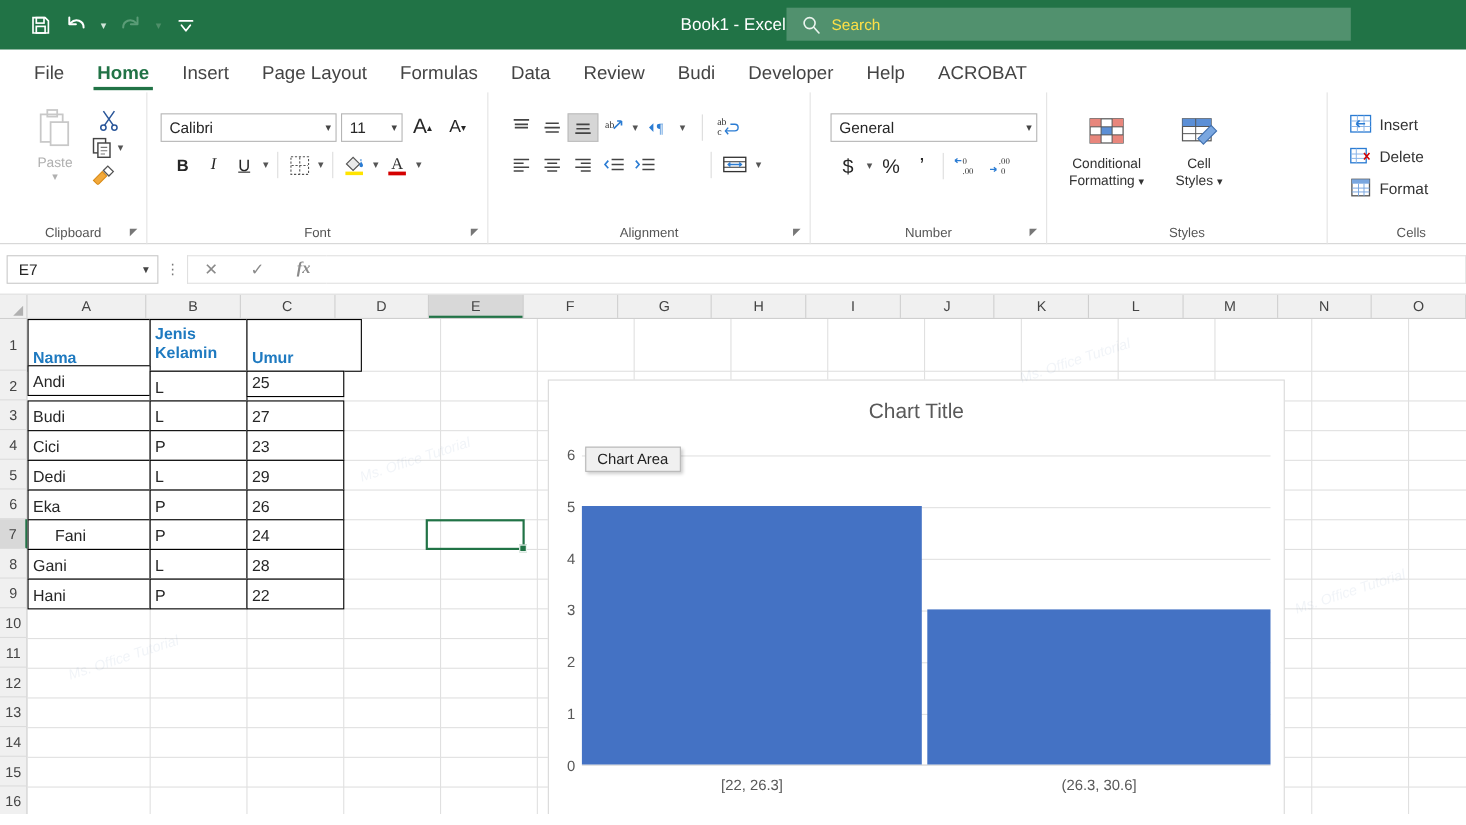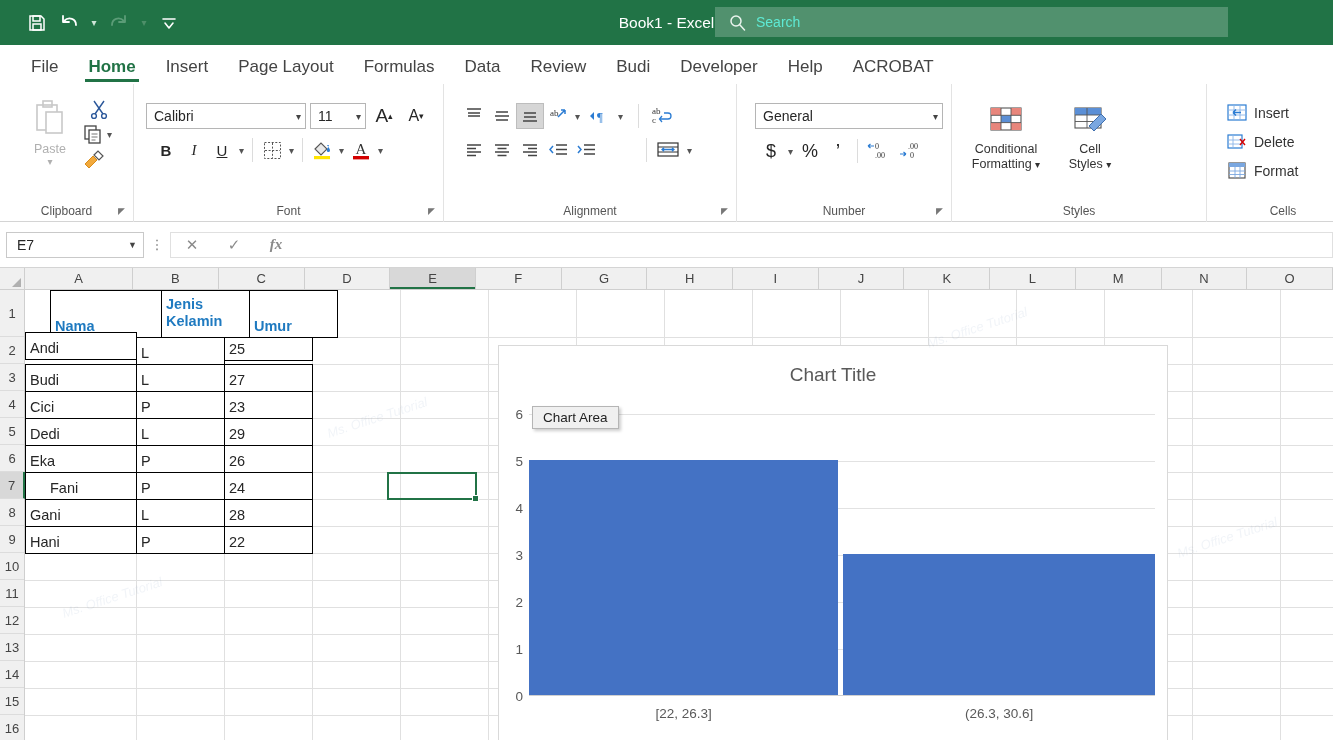--- a/index.html
+++ b/index.html
@@ -7,21 +7,21 @@
   body { font-family:"Liberation Sans", sans-serif; background:#fff; font-size:13px; color:#262626; }
 
   
   .titlebar { height:45px; background:#217346; display:flex; align-items:center; position:relative; }
   .qat { display:flex; align-items:center; gap:2px; padding-left:22px; }
   .qbtn { width:30px; height:30px; display:flex; align-items:center; justify-content:center; cursor:pointer; }
   .qcaret { width:16px; height:30px; display:flex; align-items:center; justify-content:center; cursor:pointer; font-size:10px; color:#cfe5d8; }
   .apptitle { position:absolute; left:0; right:0; text-align:center; color:#fff; font-size:15.5px; pointer-events:none; }
   .searchbox { position:absolute; left:715px; top:7px; width:513px; height:30px;
                background:#ffffff38; display:flex; align-items:center; gap:10px; padding-left:14px; cursor:text; }
-  .searchbox .ph { color:#5eead4; font-size:14px; }
+  .searchbox .ph { color:#fde047; font-size:14px; }
 
   
   .tabbar { height:39px; background:#fff; display:flex; align-items:flex-end; padding-left:18px; gap:4px; }
   .tab { padding:0 13px; height:34px; line-height:34px; font-size:17px; color:#444; cursor:pointer; position:relative; }
   .tab.active { color:#217346; font-weight:bold; }
   .tab.active:after { content:""; position:absolute; left:10px; right:10px; bottom:2px; height:3px; background:#217346; }
 
   
   .ribbon { height:138px; background:#fff; border-bottom:1px solid #d4d4d4; display:flex; position:relative; }
   .rgroup { position:relative; height:138px; padding:6px 8px 0 8px; }
@@ -60,21 +60,21 @@
   .ch.sel:after { content:""; position:absolute; left:0; right:0; bottom:0; height:2px; background:#217346; }
   .gridbody { display:flex; height:450px; }
   .rowhdr { width:25px; min-width:25px; background:#f0f0f0; border-right:1px solid #cfcfcf; }
   .rh { border-bottom:1px solid #dcdcdc; text-align:center; font-size:13px; color:#444; cursor:pointer; display:flex; align-items:center; justify-content:center; }
   .rh.sel { background:#d8d8d8; font-weight:normal; border-right:2px solid #217346; width:25px; }
   .cells { position:relative; flex:1; }
   .gline-v { position:absolute; top:0; bottom:0; width:1px; background:#e0e0e0; }
   .gline-h { position:absolute; left:0; right:0; height:1px; background:#e0e0e0; }
   .cell { position:absolute; display:flex; align-items:flex-end; padding:0 4px 2px 4px; font-size:14.5px; background:#fff;
           border:1px solid #000; overflow:hidden; white-space:pre-line; line-height:17px; }
-  .cell.hdr { color:#1f7ac0; font-weight:bold;margin-left:25px; }
+  .cell.hdr { color:#1f7ac0; font-weight:bold; }
   .selcell { position:absolute; border:2px solid #217346; background:transparent; }
   .selcell .handle { position:absolute; right:-4px; bottom:-4px; width:7px; height:7px; background:#217346; border:1px solid #fff; cursor:crosshair; }
 
   
   .chart { position:absolute; left:498px; top:338px; width:670px; height:412px; background:#fff; border:1px solid #d9d9d9; }
   .chart-title { position:absolute; top:18px; left:0; right:0; text-align:center; font-size:19px; color:#595959; }
   .plot { position:absolute; left:30px; top:68px; right:12px; bottom:60px; }
   .ytick { position:absolute; right:calc(100% + 6px); font-size:13.5px; color:#595959; transform:translateY(-50%); white-space:nowrap; }
   .grid-h { position:absolute; left:0; right:0; height:1px; background:#e2e2e2; }
   .axis-x { position:absolute; left:0; right:0; bottom:0; height:1px; background:#d0d0d0; }
@@ -509,21 +509,21 @@
         <div class="gline-h" style="top:290px"></div>
       <div class="gline-h" style="top:317px"></div>
         <div class="gline-h" style="top:344px"></div>
       <div class="gline-h" style="top:371px"></div>
         <div class="gline-h" style="top:398px"></div>
       <div class="gline-h" style="top:425px"></div>
 
       <div class="cell hdr" style="left:0;top:0;width:112px;height:48px;">Nama</div>
       <div class="cell hdr" style="left:111px;top:0;width:89px;height:48px;align-items:center;">Jenis
 Kelamin</div>
-      <div class="cell hdr" style="left:199px;top:0;width:89px;height:48px;">Umur</div>
+      <div class="cell hdr" style="left:199px;top:0;width:105px;height:48px;">Umur</div>
 
       <div class="cell" style="left:0;top:42px;width:112px;height:28px;">Andi</div>
       <div class="cell" style="left:111px;top:47px;width:89px;height:28px;">L</div>
       <div class="cell" style="left:199px;top:47px;width:89px;height:24px;">25</div>
 
       <div class="cell" style="left:0;top:74px;width:112px;height:28px;">Budi</div>
       <div class="cell" style="left:111px;top:74px;width:89px;height:28px;">L</div>
       <div class="cell" style="left:199px;top:74px;width:89px;height:28px;">27</div>
 
       <div class="cell" style="left:0;top:101px;width:112px;height:28px;">Cici</div>

